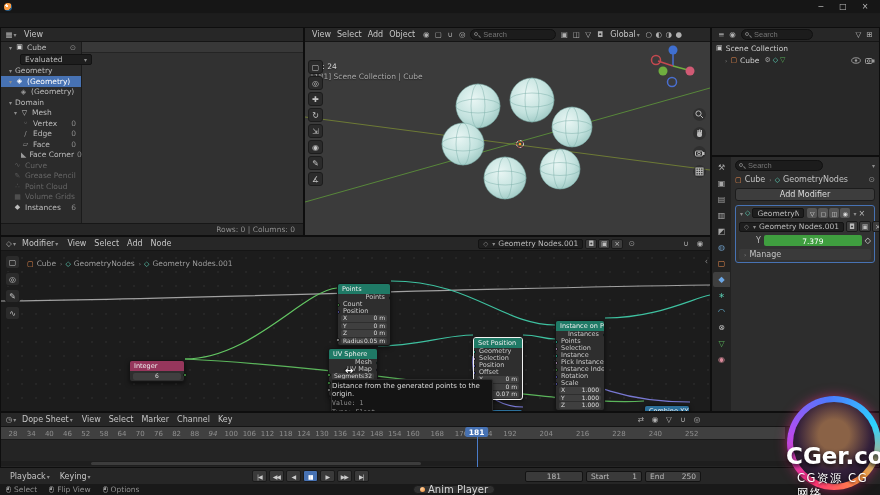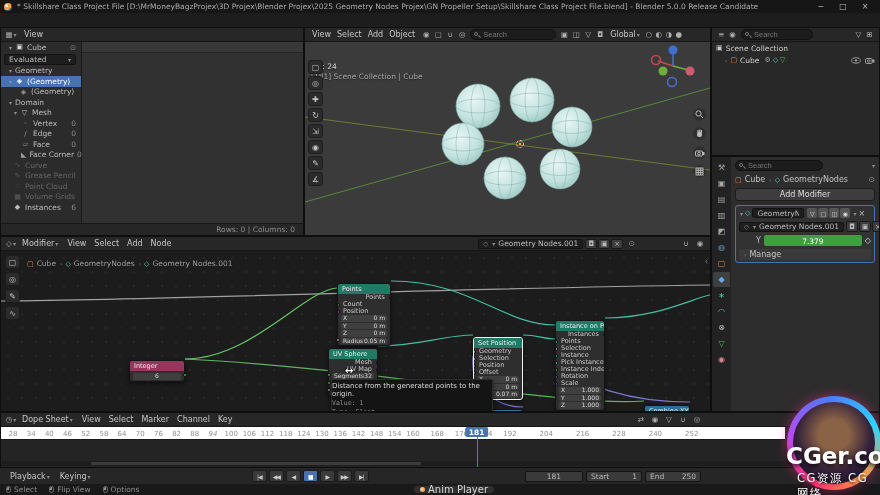--- a/index.html
+++ b/index.html
@@ -81,21 +81,21 @@
 .nfrow{position:relative;padding:0 3px;margin-bottom:1px}
 .nfield{background:#3f3f3f;border-radius:2px;height:6.5px;line-height:6.5px;display:flex;justify-content:space-between;padding:0 2px;color:#ddd;font-size:6px}
 .ne-crumb{position:absolute;left:26px;top:22px;display:flex;align-items:center;gap:3px;color:#9d9d9d;font-size:7.5px;z-index:3}
 .netool{position:absolute;left:4px;display:flex;flex-direction:column;gap:3px;z-index:3}
 .tooltip{position:absolute;left:330px;top:142px;width:162px;background:#141414;border:1px solid #2c2c2c;border-radius:2px;padding:2px 0;z-index:6;box-shadow:0 2px 5px rgba(0,0,0,.6)}
 .tooltip .tl1{color:#d8d8d8;font-size:7px}
 .tooltip .tl2{color:#8f8f8f;font-size:6.5px;font-family:"DejaVu Sans Mono","Liberation Mono",monospace;margin-top:1px}
 .cursor-drag{position:absolute;left:344px;top:128px;z-index:7;font-size:10px;font-weight:bold;color:#fff;text-shadow:0 0 2px #000,0 0 2px #000}
 
 #dopesheet{left:0;top:412px;width:880px;height:56px;background:#242424}
-#ds-ruler{position:absolute;left:0;top:14px;width:784px;height:13px;background:#ffffff;border-bottom:1px solid #1a1a1a}
+#ds-ruler{position:absolute;left:0;top:14px;width:784px;height:13px;background:#404040;border-bottom:1px solid #1a1a1a}
 .rlabel{position:absolute;top:2.5px;font-size:7px;color:#8f8f8f;transform:translateX(-50%)}
 #playhead{position:absolute;top:14px;width:1.5px;height:40px;background:#4a7cc9;z-index:4}
 #phpill{position:absolute;top:14px;transform:translateX(-50%);background:#4772b3;color:#fff;font-size:7.5px;font-weight:bold;border-radius:2px;padding:0.5px 4px;z-index:5}
 #ds-scroll{position:absolute;left:0;bottom:1px;width:878px;height:5px;background:#1e1e1e}
 #ds-scroll .thumb{position:absolute;left:90px;width:330px;height:3px;top:1px;background:#3c3c3c;border-radius:2px}
 
 #playback{left:0;top:468px;width:880px;height:16px;background:#262626;display:flex;align-items:center;padding:0 5px;gap:2px}
 .tbtn{width:15px;height:12px;background:#3a3a3a;border:1px solid #1a1a1a;border-radius:2px;color:#ccc;font-size:6px;display:flex;align-items:center;justify-content:center;letter-spacing:-1px}
 .tbtn.active{background:#4772b3;color:#fff}
 
@@ -111,21 +111,20 @@
 #wm-sub{position:absolute;left:797px;top:471px;font-size:11.5px;color:#fff;letter-spacing:1.5px;text-shadow:0 1px 3px #000;z-index:10}
 svg{display:block}
 </style>
 </head>
 <body>
 
 <div id="app">
 
   <div id="titlebar" class="abs">
     <span class="blogo"></span>
-    <span class="title">* Skillshare Class Project File [D:\MrMoneyBagzProjex\3D Projex\Blender Projex\2025 Geometry Nodes Projex\GN Propeller Setup\Skillshare Class Project File.blend] - Blender 5.0.0 Release Candidate</span>
     <span style="margin-left:auto" class="row">
       <span class="winbtn">─</span>
       <span class="winbtn">□</span>
       <span class="winbtn">×</span>
     </span>
   </div>
 
   <div id="menubar">
     <span class="blogo" style="width:9px;height:9px"></span>
     <span class="row">
@@ -175,21 +174,21 @@
     <div class="sstable">
         <div class="thead"></div>
       </div>
     <div style="position:absolute;left:0;top:14px;width:80px">
       <div class="trow">
         <span class="caret">▾</span>
         <span class="tico" style="color:#d8d8d8">▣</span>
         <span>Cube</span>
         <span class="cnt">⊙</span>
       </div>
-      <div class="field" style="margin:1px 3px;width:72px;justify-content:space-between">
+      <div class="field" style="margin:1px 19px;width:72px;justify-content:space-between">
         <span>Evaluated</span>
           <span class="caret">▾</span>
       </div>
       <div class="trow">
         <span class="caret">▾</span>
           <span>Geometry</span>
       </div>
       <div class="trow sel">
         <span class="caret">▾</span>
           <span class="tico">◈</span>

